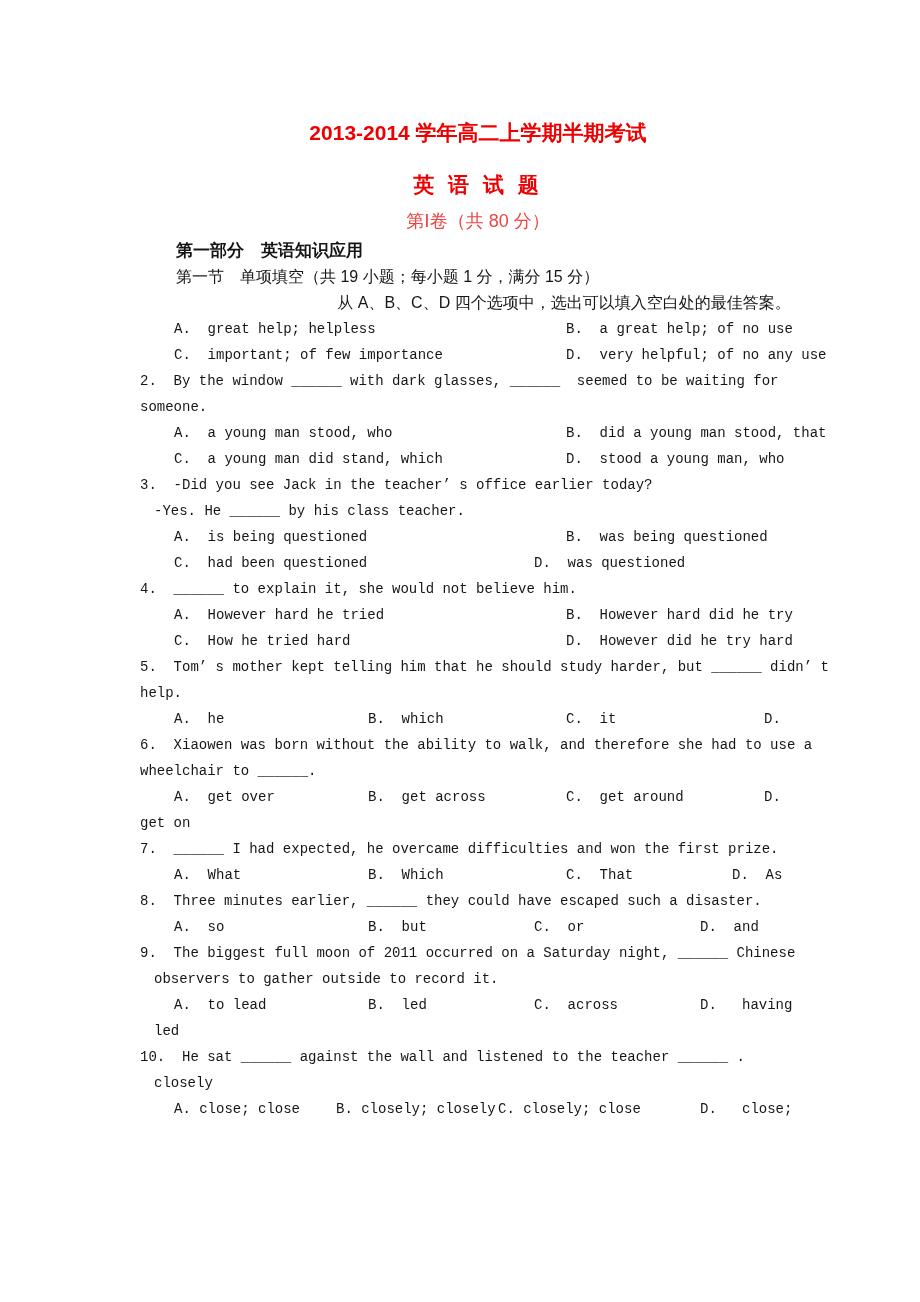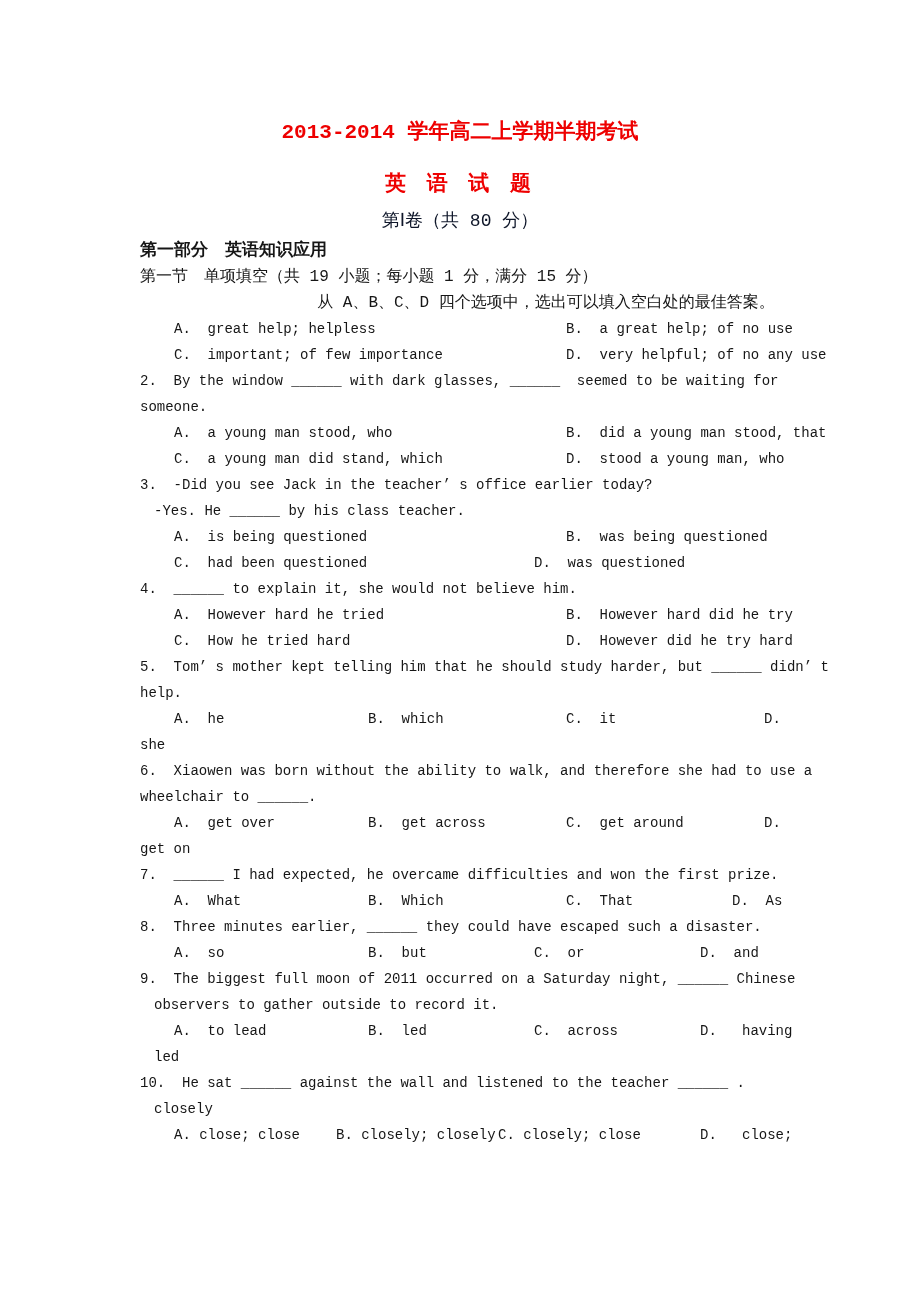--- a/index.html
+++ b/index.html
@@ -5,25 +5,25 @@
   html,body{margin:0;padding:0;background:#ffffff;}
   .doc{
     position:relative;
     width:920px;height:1302px;
     background:var(--page-bg,#ffffff);
     color:var(--text-color,#161616);
     font-family:"Liberation Mono","DejaVu Sans Mono",monospace;
     overflow:hidden;
   }
   
-  .hdr{text-align:center;font-family:Liberation Mono, monospace;}
+  .hdr{text-align:center;font-family:Liberation Sans, sans-serif;margin-left:36px;}
   .spacer{height:118px;}
   .t1{font-size:21px;line-height:30px;font-weight:bold;color:var(--title-color,#ee0000);}
   .t2{margin-top:22px;font-size:21px;line-height:30px;font-weight:bold;letter-spacing:4px;color:var(--title-color,#ee0000);}
-  .t3{margin-top:8px;font-size:18px;line-height:26px;color:#0f172a;}
+  .t3{margin-top:8px;font-size:18px;line-height:26px;color:#ef4444;}
   .ph{margin-top:4px;text-align:left;padding-left:140px;font-size:17px;line-height:26px;font-weight:bold;}
   .sh{text-align:left;padding-left:140px;font-size:16px;line-height:26px;}
   .ins{text-align:center;padding-left:172px;font-size:16px;line-height:26px;}
   
   .qbody{font-size:14px;}
   .line{position:relative;height:26px;line-height:26px;}
   .line span{position:absolute;top:0;white-space:pre;}
   .x140{left:140px}.x154{left:154px}.x174{left:174px}
   .x336{left:336px}.x368{left:368px}.x498{left:498px}
   .x534{left:534px}.x566{left:566px}
@@ -111,23 +111,20 @@
         </div>
       <div class="line">
           <span class="x140">help.</span>
         </div>
       <div class="line">
         <span class="x174">A.  he</span>
         <span class="x368">B.  which</span>
         <span class="x566">C.  it</span>
         <span class="x764">D.</span>
       </div>
-      <div class="line">
-          <span class="x140">she</span>
-        </div>
     </section>
 
     <section>
       <div class="line">
           <span class="x140">6.  Xiaowen was born without the ability to walk, and therefore she had to use a</span>
         </div>
       <div class="line">
           <span class="x140">wheelchair to ______.</span>
         </div>
       <div class="line">

